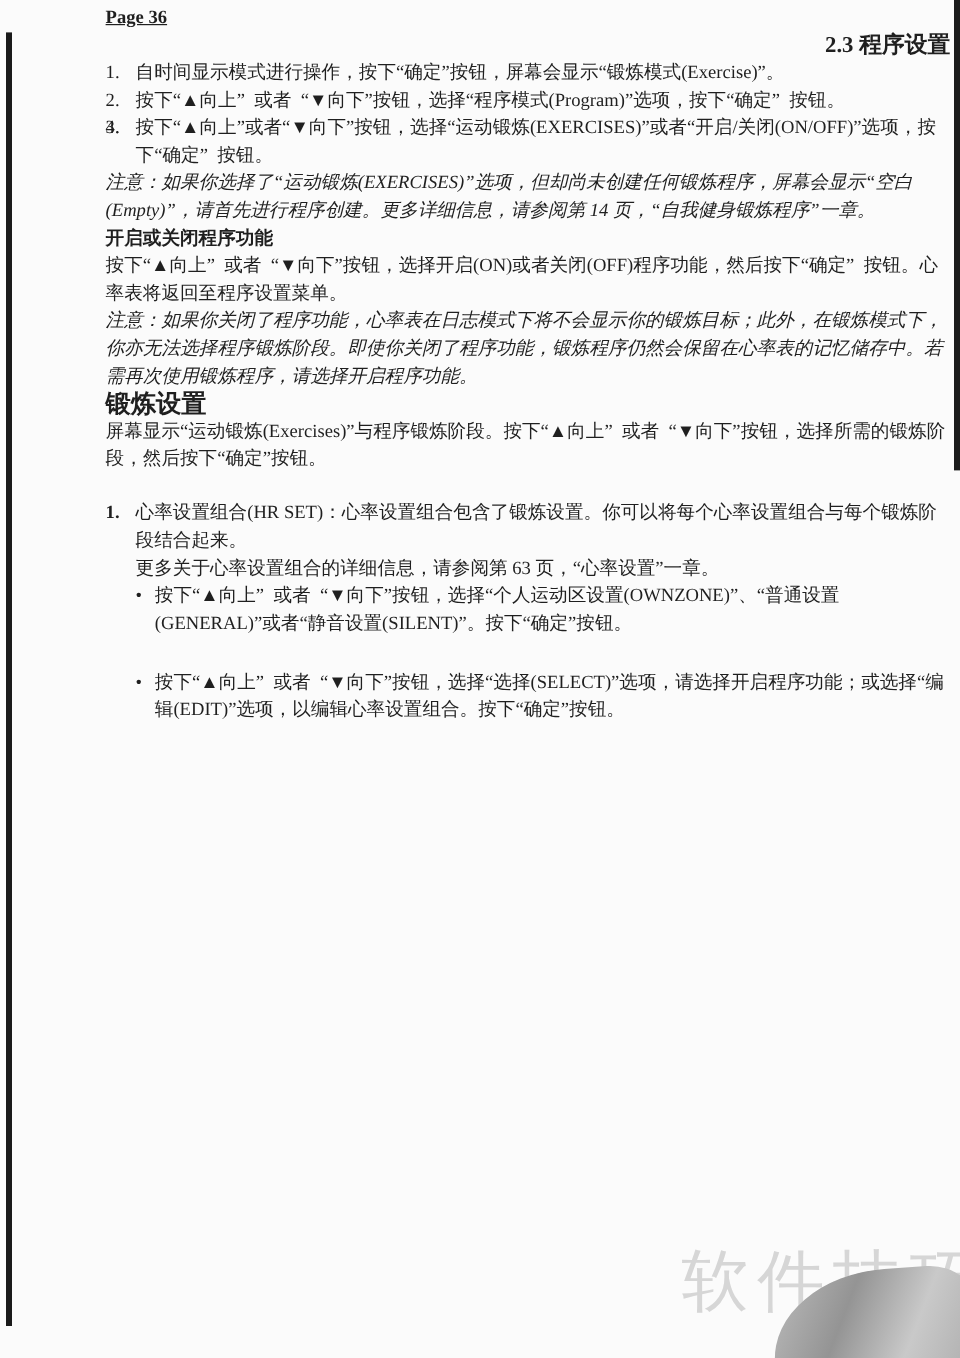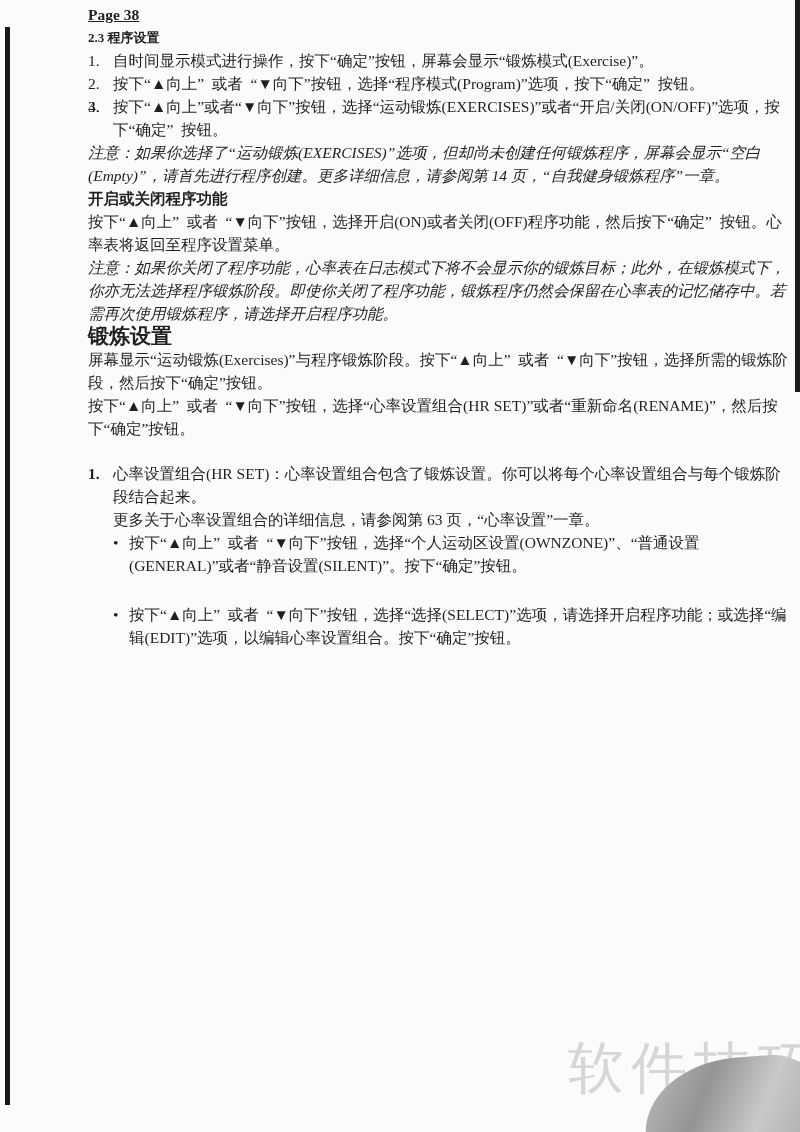--- a/index.html
+++ b/index.html
@@ -12,21 +12,21 @@
     color:#1f1f1f;
   }
   .doc {
     position:absolute; left:88px; top:3px; width:704px;
     font-size:15.5px; line-height:23px;
   }
   .doc p, .doc h1, .doc h2, .doc ol, .doc ul, .doc li { margin:0; padding:0; }
   .b { font-weight:normal; }
   .i { font-style:italic; }
   .page-label { font-weight:bold; text-decoration:underline; }
-  .sec-title { font-size:13px; font-weight:bold; margin-top:2px; }
+  .sec-title { font-size:19px; font-weight:bold; margin-top:2px;text-align:right; }
   .intro { margin-top:0; }
   .steps { list-style:none; margin-top:26px; }
   .steps li { position:relative; padding-left:25px; }
   .marker { position:absolute; left:0; top:0; }
   .note { margin-top:26px; }
   .subhead { font-size:15.5px; font-weight:bold; margin-top:22px; }
   .note2 { margin-top:20px; }
   .subhead2 { font-size:21px; font-weight:bold; margin-top:30px; }
   .para-gap { margin-top:22px; }
   .hr-item { position:relative; padding-left:25px; margin-top:22px; }
@@ -57,21 +57,21 @@
     position:absolute; right:0; top:0; width:5px; height:392px;
     background:#1c1c1c; z-index:3;
   }
   [data-name="text-run"] { white-space:pre-wrap; }
 </style>
 </head>
 <body>
 
 <div class="doc" data-name="manual-page">
 
-  <div class="page-label" data-name="page-label">Page 38</div>
+  <div class="page-label" data-name="page-label">Page 36</div>
 
   <h1 class="sec-title" data-name="section-title">2.3  程序设置</h1>
 
 
   <ol class="steps" data-name="steps-list">
     <li data-name="step-item-1">
       <span class="marker" data-name="step-number">1.</span>
       <span data-name="step-text"><span data-name="text-run">自时间显示模式进行操作，按下“确定”按钮，屏幕会显示“</span><span data-name="text-run" class="b">锻炼模式(Exercise)</span><span data-name="text-run">”。</span></span>
     </li>
     <li data-name="step-item-2">
@@ -90,21 +90,20 @@
   <p class="note" data-name="note-exercises-empty"><span data-name="text-run" class="b i">注意：</span><span data-name="text-run" class="i">如果你选择了“运动锻炼(EXERCISES)”选项，但却尚未创建任何锻炼程序，屏幕会显示“</span><span data-name="text-run" class="b i">空白(Empty)</span><span data-name="text-run" class="i">”，请首先进行程序创建。更多详细信息，请参阅第 14 页，“自我健身锻炼程序”一章。</span></p>
 
   <h2 class="subhead" data-name="heading-on-off">开启或关闭程序功能</h2>
   <p data-name="paragraph-on-off"><span data-name="text-run">按下“▲向上”  或者  “▼向下”按钮，选择开启</span><span data-name="text-run" class="b">(ON)</span><span data-name="text-run">或者关闭</span><span data-name="text-run" class="b">(OFF)</span><span data-name="text-run">程序功能，然后按下“确定”  按钮。心率表将返回至程序设置菜单。</span></p>
 
   <p class="note2" data-name="note-program-off"><span data-name="text-run" class="b i">注意：</span><span data-name="text-run" class="i">如果你关闭了程序功能，心率表在日志模式下将不会显示你的锻炼目标；此外，在锻炼模式下，你亦无法选择程序锻炼阶段。即使你关闭了程序功能，锻炼程序仍然会保留在心率表的记忆储存中。若需再次使用锻炼程序，请选择开启程序功能。</span></p>
 
   <h2 class="subhead2" data-name="heading-exercise-settings">锻炼设置</h2>
   <p data-name="paragraph-exercise-settings"><span data-name="text-run">屏幕显示“</span><span data-name="text-run" class="b">运动锻炼(Exercises)</span><span data-name="text-run">”与程序锻炼阶段。按下“▲向上”  或者  “▼向下”按钮，选择所需的锻炼阶段，然后按下“确定”按钮。</span></p>
 
-  <p class="para-gap" data-name="paragraph-hr-set-rename"><span data-name="text-run">按下“▲向上”  或者  “▼向下”按钮，选择“</span><span data-name="text-run" class="b">心率设置组合(HR SET)</span><span data-name="text-run">”或者“</span><span data-name="text-run" class="b">重新命名(RENAME)</span><span data-name="text-run">”，然后按下“确定”按钮。</span></p>
 
   <div class="hr-item" data-name="hr-set-item">
     <span class="num" data-name="item-number">1.</span>
     <div data-name="hr-set-body">
       <p data-name="hr-set-description"><span data-name="text-run" class="b">心率设置组合(HR SET)：</span><span data-name="text-run">心率设置组合包含了锻炼设置。你可以将每个心率设置组合与每个锻炼阶段结合起来。</span></p>
       <p class="more-info" data-name="hr-set-more-info">更多关于心率设置组合的详细信息，请参阅第 63 页，“心率设置”一章。</p>
       <ul class="bullets" data-name="hr-set-bullets">
         <li data-name="bullet-item-1">
           <span class="bullet-dot" data-name="bullet-marker">•</span>
           <span data-name="bullet-text"><span data-name="text-run">按下“▲向上”  或者  “▼向下”按钮，选择“</span><span data-name="text-run" class="b">个人运动区设置(OWNZONE)</span><span data-name="text-run">”、“</span><span data-name="text-run" class="b">普通设置(GENERAL)</span><span data-name="text-run">”或者“</span><span data-name="text-run" class="b">静音设置(SILENT)</span><span data-name="text-run">”。按下“确定”按钮。</span></span>

